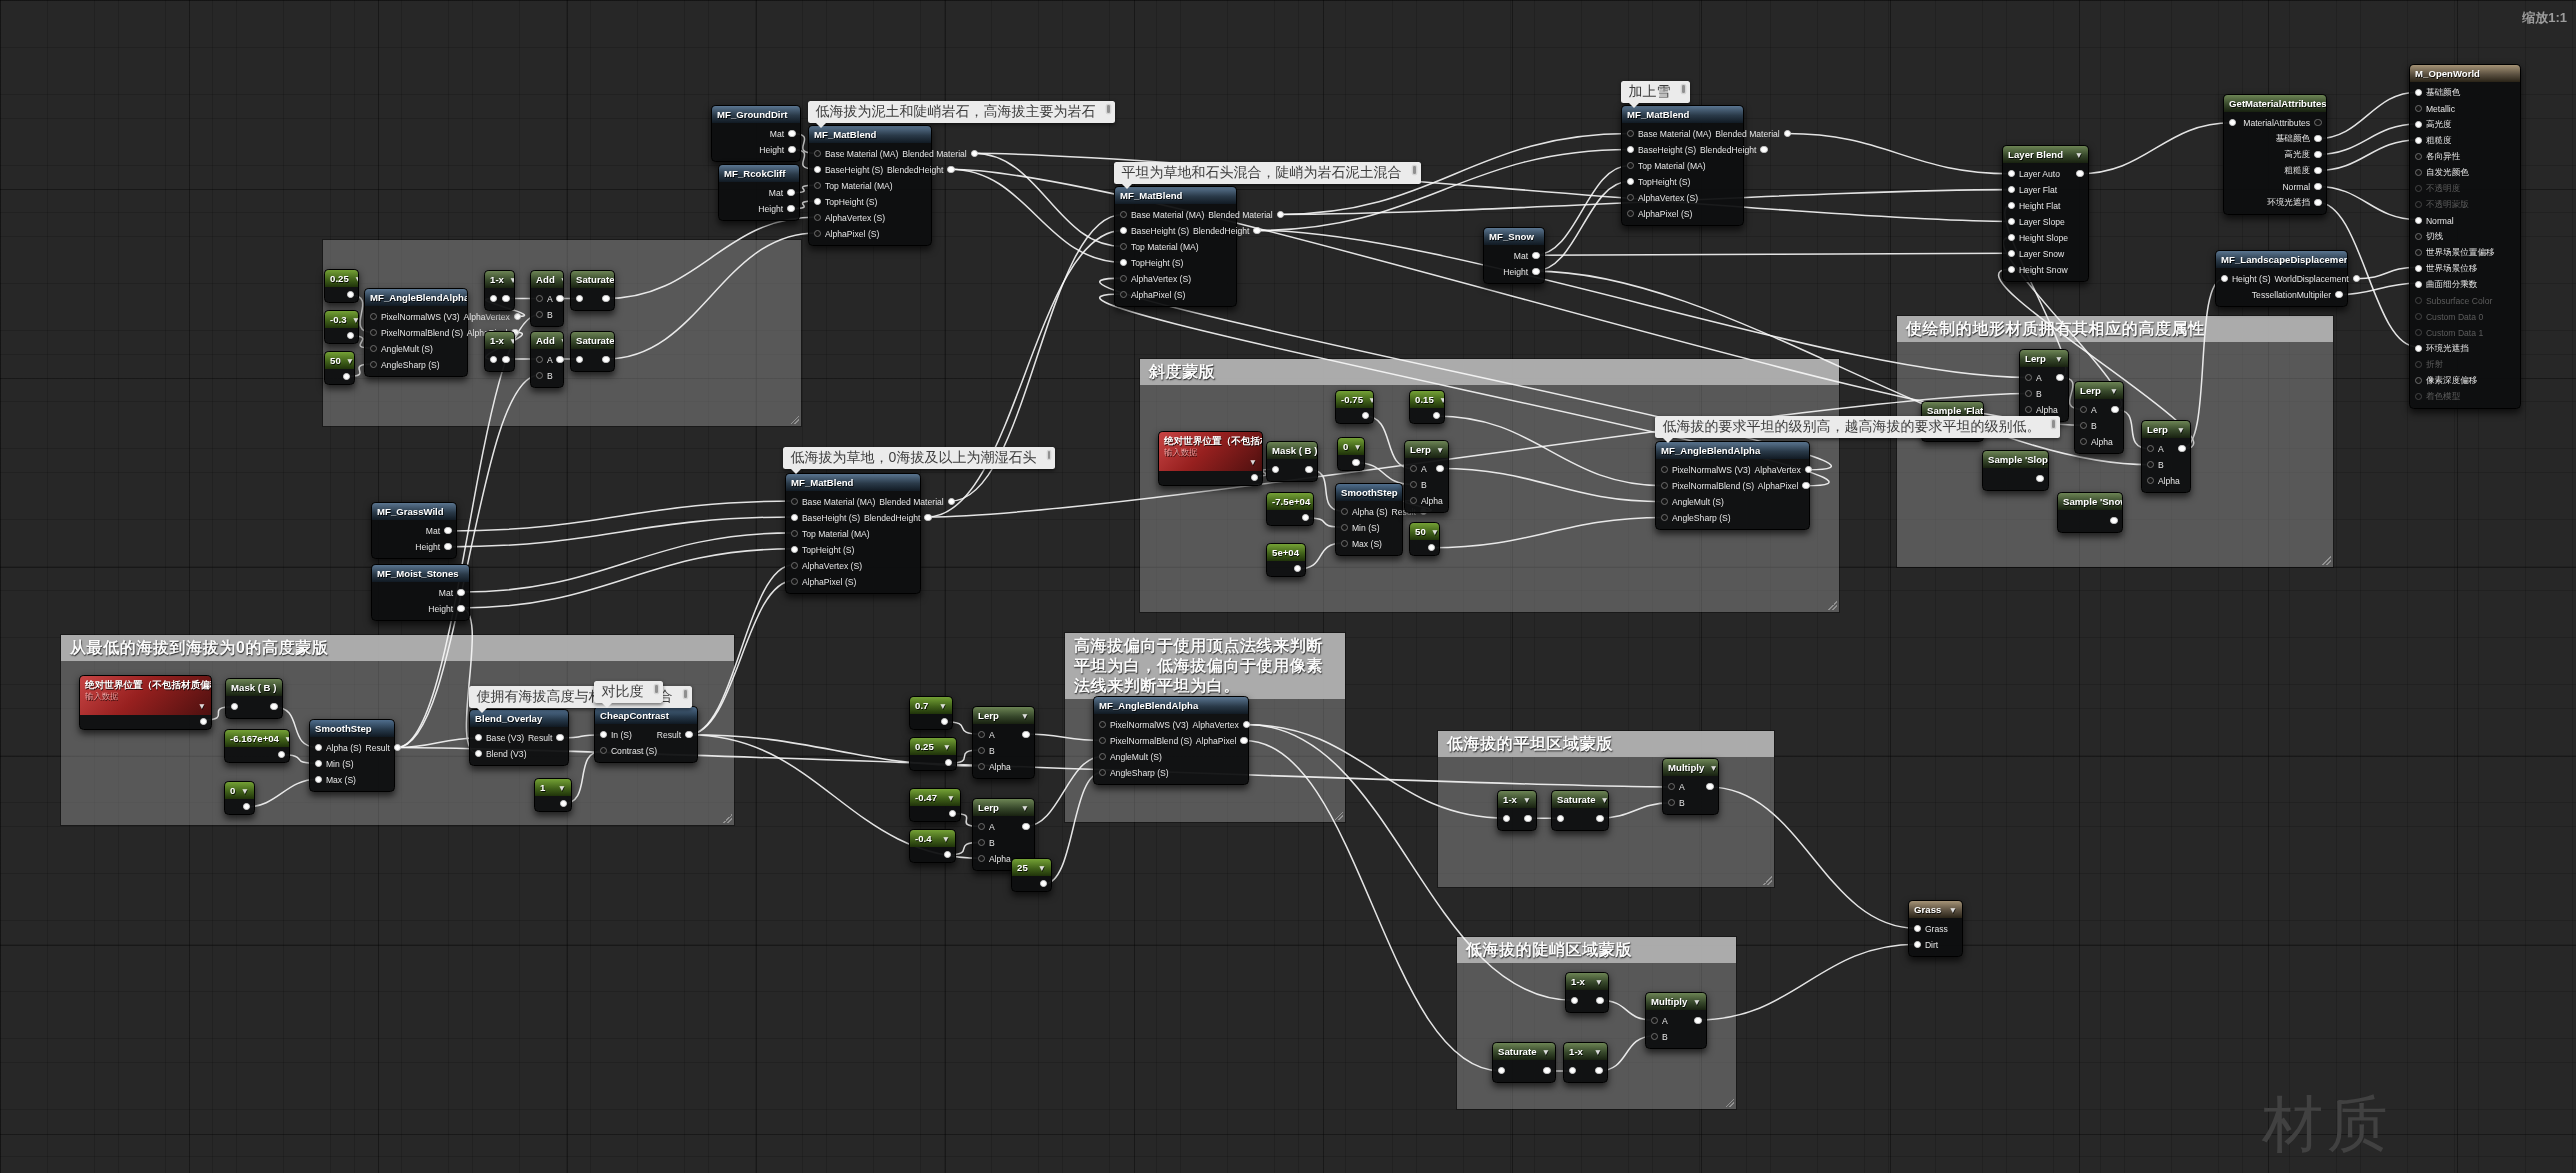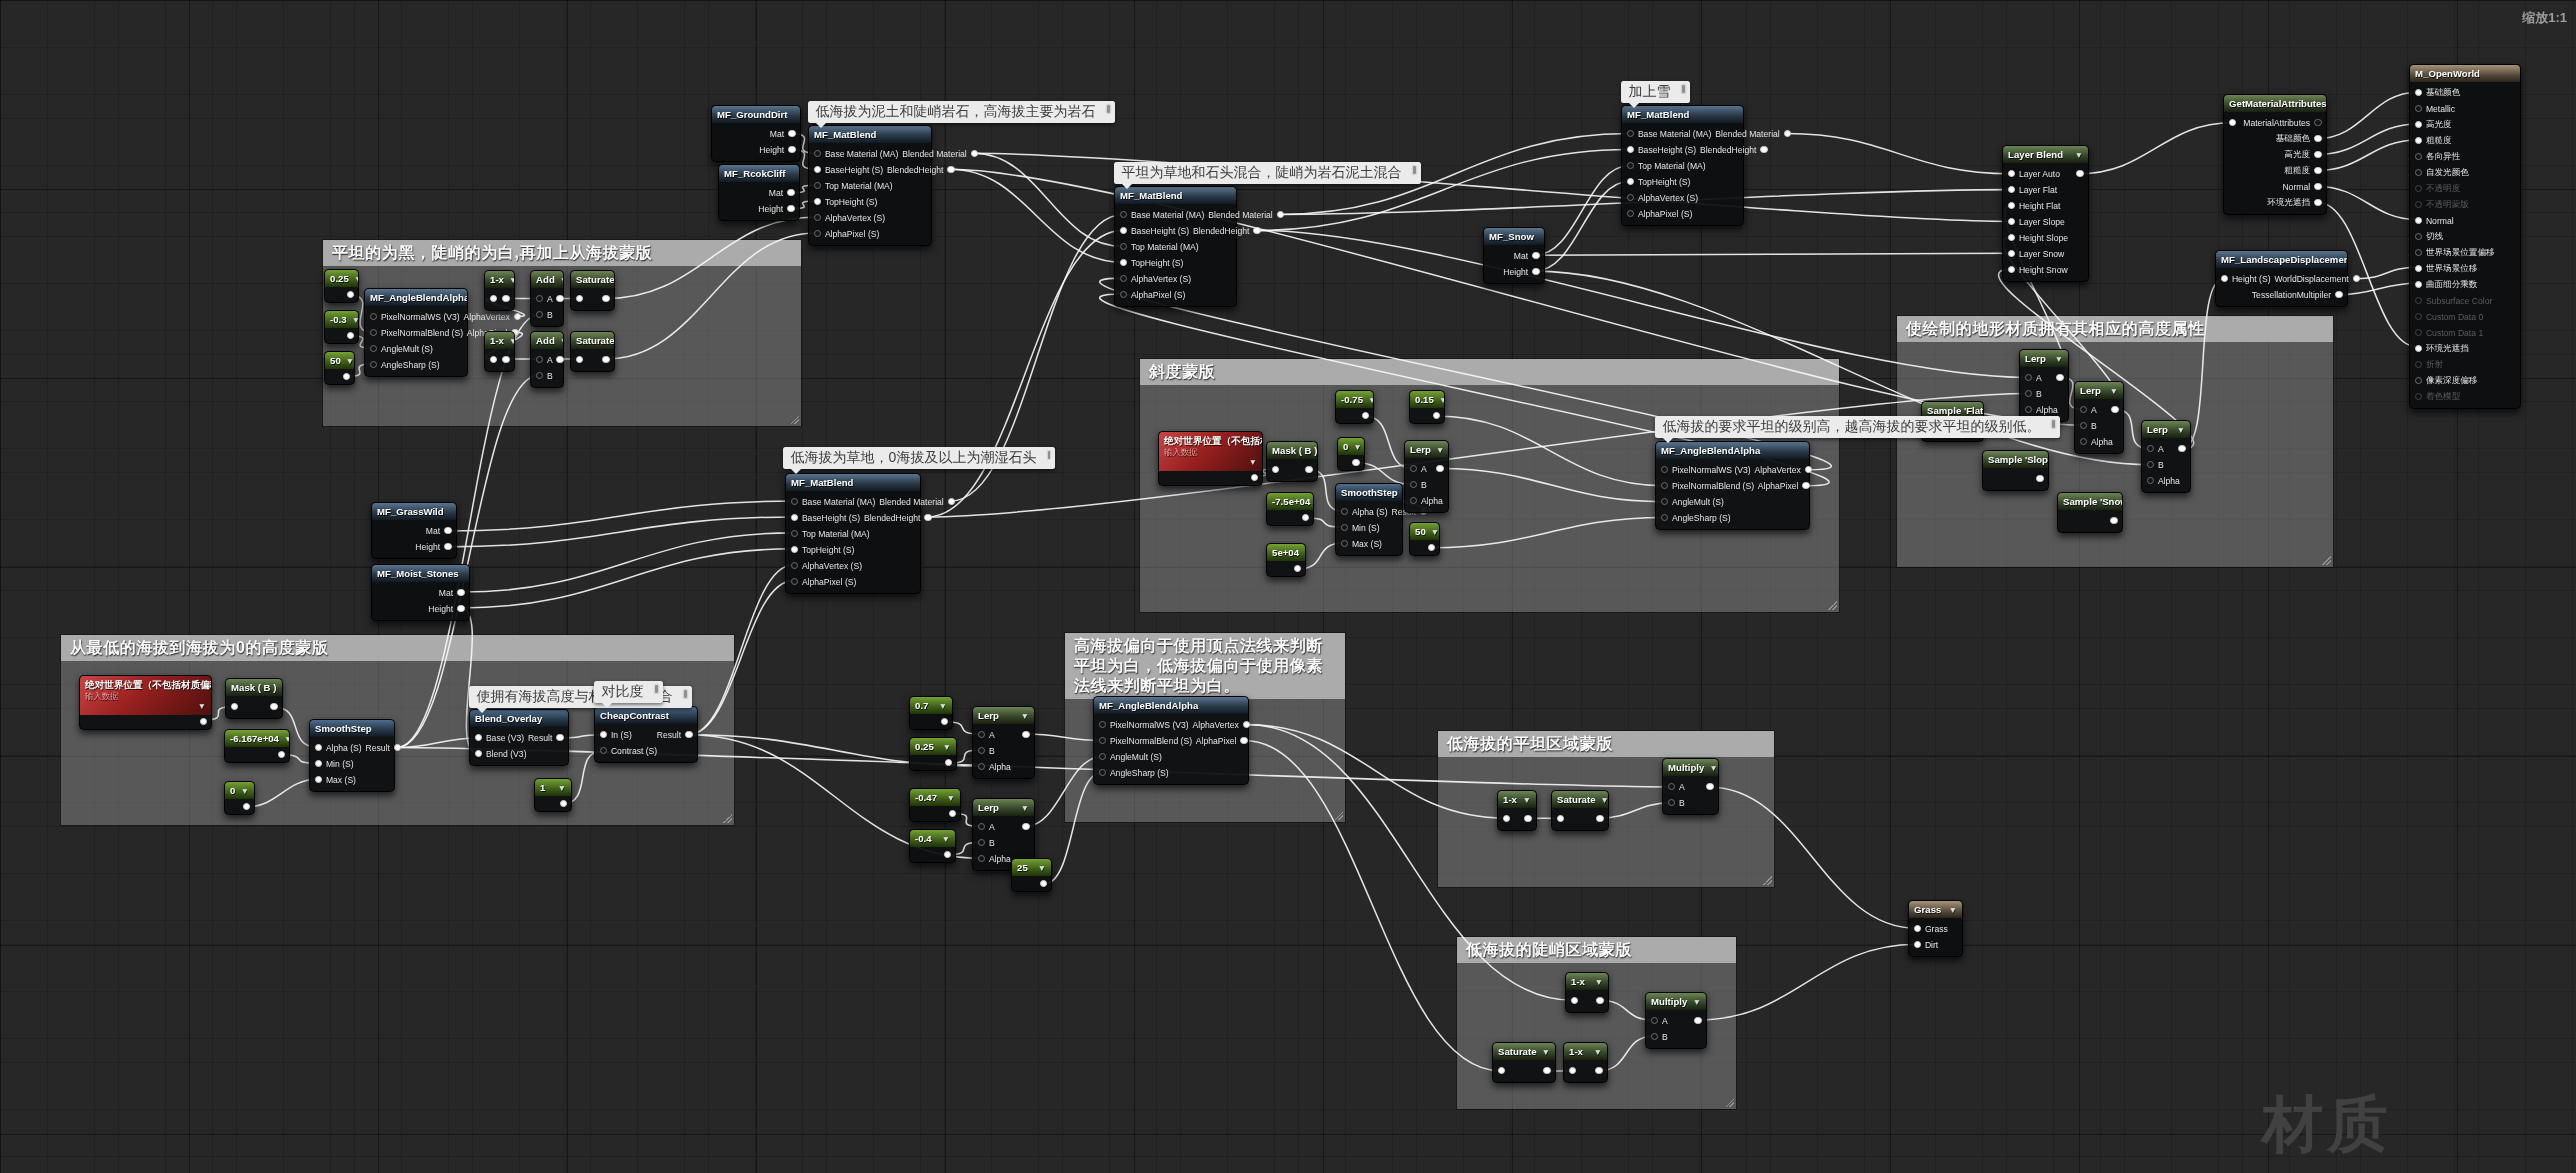--- a/index.html
+++ b/index.html
@@ -52,21 +52,21 @@
   .red-body{display:flex;justify-content:flex-end;align-items:center;height:14px;padding:0 3.8px;}
   
   .bubble{position:absolute;z-index:4;background:#ebebeb;color:#3d3d3d;font-size:14px;
     padding:1.9px 19px 1.9px 7.6px;border-radius:2.5px;box-shadow:0 1.9px 3.8px rgba(0,0,0,0.5);white-space:nowrap;}
   .bubble:after{content:"";position:absolute;left:7.6px;bottom:-5.7px;border:5.7px solid transparent;
     border-top-color:#ebebeb;border-bottom-width:0;}
   .bubble .pinicon{position:absolute;right:5.1px;top:3.8px;width:2.5px;height:8.3px;background:#8f8f8f;
     border-radius:1.3px;box-shadow:0 0 0 1.3px rgba(143,143,143,0.25);}
   
   #zoom-label{position:absolute;right:9px;top:9px;color:#9d9d9d;font-size:13px;font-weight:bold;z-index:6;}
-  #watermark{position:absolute;left:2262px;top:1084px;color:#414141;font-size:61px;font-weight:bold;z-index:0;letter-spacing:3.8px;}
+  #watermark{position:absolute;left:2262px;top:1084px;color:#414141;font-size:61px;font-weight:normal;z-index:0;letter-spacing:3.8px;}
 </style>
 </head>
 <body>
 
 <div id="graph-canvas">
   <svg id="wires" width="2576" height="1174" viewBox="0 0 4045 1843">
       <path d="M 1242 209.5 C 1292 209.5, 1232 240.5, 1282 240.5" fill="none" stroke="rgba(248,248,248,0.9)" stroke-width="2.4" stroke-linecap="round"></path>
       <path d="M 1242 234.5 C 1292 234.5, 1232 265.5, 1282 265.5" fill="none" stroke="rgba(248,248,248,0.9)" stroke-width="2.4" stroke-linecap="round"></path>
       <path d="M 1241 302.5 C 1291 302.5, 1232 290.5, 1282 290.5" fill="none" stroke="rgba(248,248,248,0.9)" stroke-width="2.4" stroke-linecap="round"></path>
       <path d="M 1241 327.5 C 1291 327.5, 1232 315.5, 1282 315.5" fill="none" stroke="rgba(248,248,248,0.9)" stroke-width="2.4" stroke-linecap="round"></path>
@@ -156,21 +156,20 @@
       <path d="M 1953.84375 1162.5 C 2135.2640625 1162.5, 2175.5796875 1681.5, 2357 1681.5" fill="none" stroke="rgba(248,248,248,0.9)" stroke-width="2.4" stroke-linecap="round"></path>
       <path d="M 2429 1681.5 C 2479 1681.5, 2418 1681.5, 2468 1681.5" fill="none" stroke="rgba(248,248,248,0.9)" stroke-width="2.4" stroke-linecap="round"></path>
       <path d="M 2511 1570.5 C 2561 1570.5, 2547 1601.5, 2597 1601.5" fill="none" stroke="rgba(248,248,248,0.9)" stroke-width="2.4" stroke-linecap="round"></path>
       <path d="M 2510 1681.5 C 2560 1681.5, 2547 1626.5, 2597 1626.5" fill="none" stroke="rgba(248,248,248,0.9)" stroke-width="2.4" stroke-linecap="round"></path>
       <path d="M 2683 1235.5 C 2830.15 1235.5, 2862.85 1457.5, 3010 1457.5" fill="none" stroke="rgba(248,248,248,0.9)" stroke-width="2.4" stroke-linecap="round"></path>
       <path d="M 2665 1601.5 C 2820.25 1601.5, 2854.75 1482.5, 3010 1482.5" fill="none" stroke="rgba(248,248,248,0.9)" stroke-width="2.4" stroke-linecap="round"></path>
     </svg>
   <div id="nodes-layer">
       <div class="comment" style="left: 322px; top: 239px; width: 478px; height: 186px;">
         <div class="comment-body"></div>
-        <div class="comment-title">平坦的为黑，陡峭的为白,再加上从海拔蒙版</div>
         <div class="comment-resize"></div>
       </div>
       <div class="comment" style="left: 1139px; top: 358px; width: 699px; height: 253px;">
         <div class="comment-body"></div>
         <div class="comment-title">斜度蒙版</div>
         <div class="comment-resize"></div>
       </div>
       <div class="comment" style="left: 1896px; top: 315px; width: 436px; height: 251px;">
         <div class="comment-body"></div>
         <div class="comment-title">使绘制的地形材质拥有其相应的高度属性</div>

